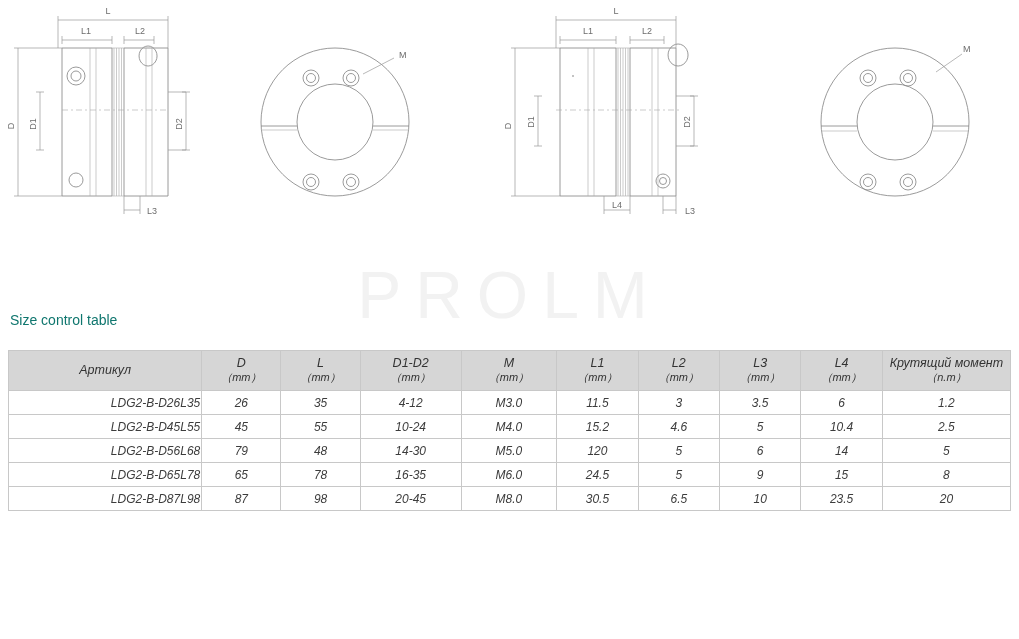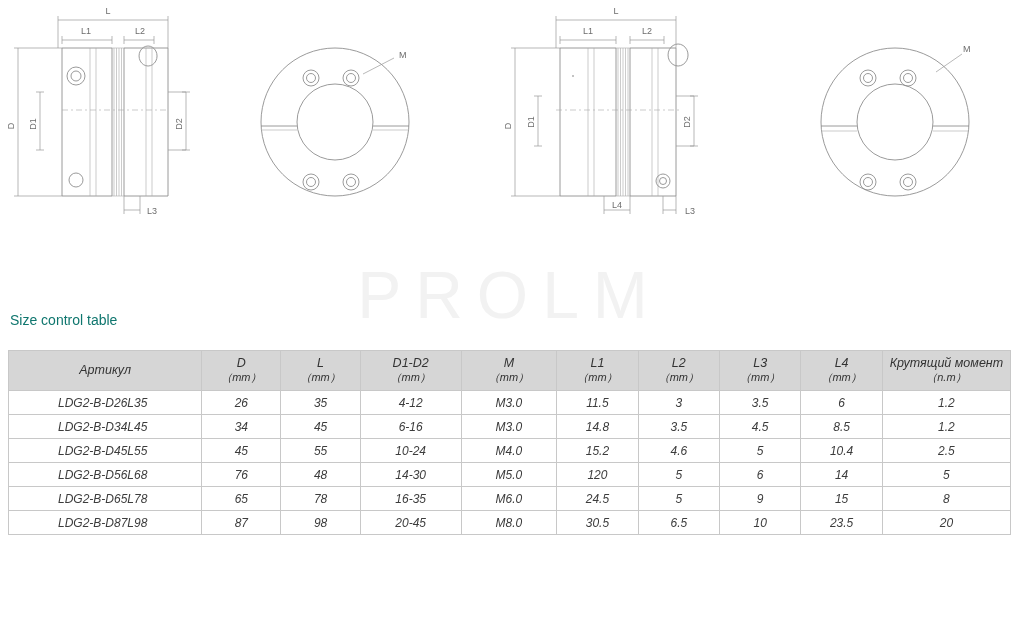--- a/index.html
+++ b/index.html
@@ -70,21 +70,21 @@
   }
   thead th {
     background: #d6d6d6;
     height: 40px;
     line-height: 1.25;
     font-size: 12.5px;
     color: #333;
   }
   thead th .unit { display: block; font-size: 11px; }
   tbody td { height: 24px; }
-  tbody td.first { text-align: left; padding-left: 49px; }
+  tbody td.first { text-align: right; padding-left: 34px; }
   col.c0 { width: 178px; }
   col.c1, col.c2 { width: 73px; }
   col.c3 { width: 93px; }
   col.c4 { width: 88px; }
   col.c5, col.c6, col.c7, col.c8 { width: 75px; }
   col.c9 { width: 118px; }
 
   svg text { font-family: "Liberation Sans", sans-serif; fill: #6d6d6d; font-size: 9px; }
   svg .dim { stroke: #9a9a9a; stroke-width: 0.7; fill: none; }
   svg .part { stroke: #8f8f8f; stroke-width: 0.9; fill: none; }
@@ -309,46 +309,34 @@
         <td>35</td>
         <td>4-12</td>
         <td>M3.0</td>
         <td>11.5</td>
         <td>3</td>
         <td>3.5</td>
         <td>6</td>
         <td>1.2</td>
       </tr>
       <tr>
-        <td class="first">LDG2-B-D34L45</td>
-        <td>34</td>
-        <td>45</td>
-        <td>6-16</td>
-        <td>M3.0</td>
-        <td>14.8</td>
-        <td>3.5</td>
-        <td>4.5</td>
-        <td>8.5</td>
-        <td>1.2</td>
-      </tr>
-      <tr>
         <td class="first">LDG2-B-D45L55</td>
         <td>45</td>
         <td>55</td>
         <td>10-24</td>
         <td>M4.0</td>
         <td>15.2</td>
         <td>4.6</td>
         <td>5</td>
         <td>10.4</td>
         <td>2.5</td>
       </tr>
       <tr>
         <td class="first">LDG2-B-D56L68</td>
-        <td>76</td>
+        <td>79</td>
         <td>48</td>
         <td>14-30</td>
         <td>M5.0</td>
         <td>120</td>
         <td>5</td>
         <td>6</td>
         <td>14</td>
         <td>5</td>
       </tr>
       <tr>

